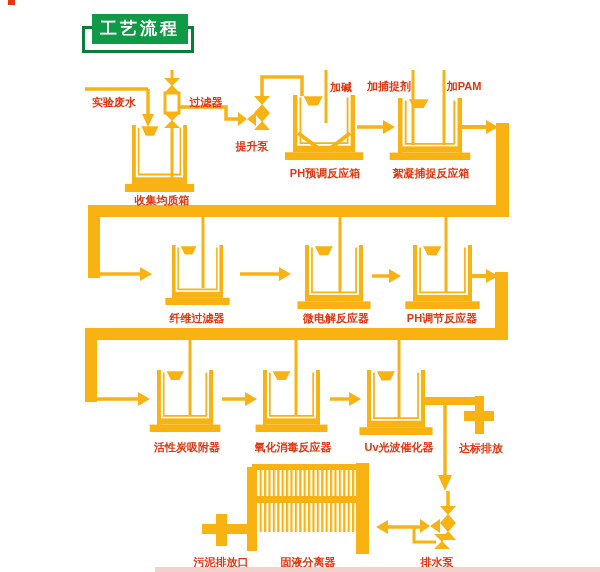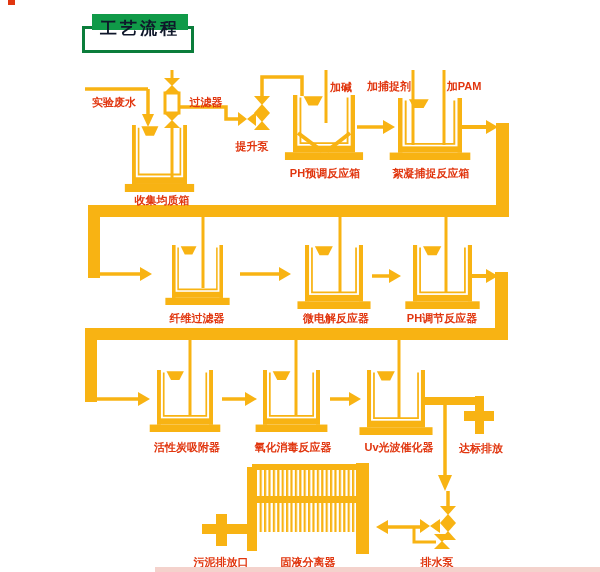--- a/index.html
+++ b/index.html
@@ -1,21 +1,21 @@
 <!DOCTYPE html>
 <html style="--pipe-yellow: #F8B313; --label-red: #E1360F; --badge-green: #109A48; --badge-green-dark: #0B7D3B; --bottom-strip-pink: #F4D2CC;"><head>
 <meta charset="utf-8">
 <style>
   html,body{margin:0;padding:0;background:#fff;}
   body{font-family:"Liberation Sans",sans-serif;}
   .stage{position:relative;width:600px;height:572px;background:#ffffff;overflow:hidden;}
   .badge-frame{position:absolute;left:82px;top:26px;width:106px;height:21px;
     border:3px solid var(--badge-green-dark,#0B7D3B);background:transparent;}
-  .badge{position:absolute;left:92px;top:14px;width:96px;height:16px;
-    background:var(--badge-green,#109A48);color:#0f172a;text-align:center;
+  .badge{position:absolute;left:92px;top:14px;width:96px;height:30px;
+    background:var(--badge-green,#109A48);color:#ffffff;text-align:center;
     font-weight:bold;font-size:17px;line-height:30px;letter-spacing:3px;}
   svg text.lbl{fill:var(--label-red,#E1360F);font-family:"Liberation Sans",sans-serif;
     font-weight:bold;font-size:11px;text-anchor:middle;}
   .corner-mark{position:absolute;left:8px;top:0;width:7px;height:5px;
     background:var(--label-red,#E1360F);}
   .bottom-strip{position:absolute;left:155px;top:567px;width:445px;height:5px;
     background:var(--bottom-strip-pink,#F4D2CC);}
 </style>
 </head>
 <body>

